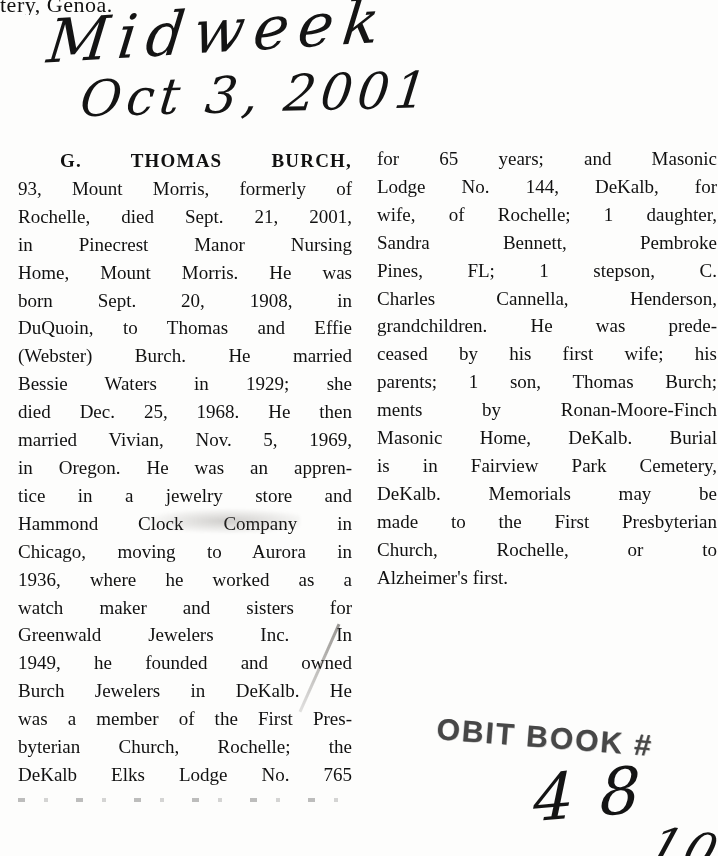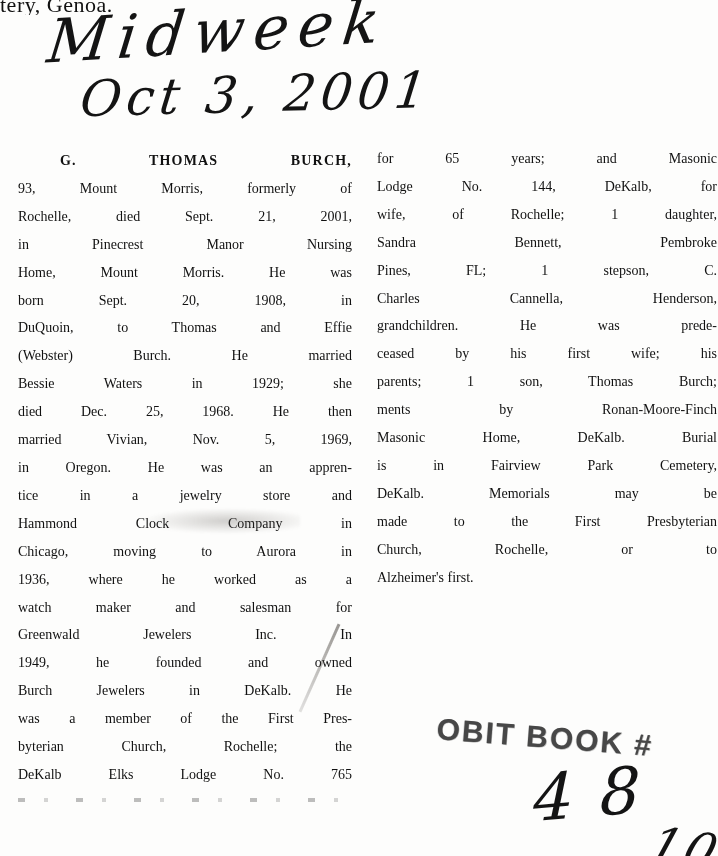--- a/index.html
+++ b/index.html
@@ -48,21 +48,21 @@
     left: 84px; top: 70px;
     font-size: 50px;
     letter-spacing: 5px;
     transform: rotate(-1.5deg) skewX(-8deg);
     transform-origin: left top;
   }
 
   
   .col {
     position: absolute;
-    font-size: 14px;
+    font-size: 19px;
     line-height: 27.9px;
   }
   #col1 { left: 18px;  top: 147px; width: 334px; }
   #col2 { left: 377px; top: 145px; width: 340px; }
 
   .line {
     text-align: justify;
     text-align-last: justify;
     white-space: normal;
   }
@@ -161,21 +161,21 @@
         <div class="line">DuQuoin, to Thomas and Effie</div>
         <div class="line">(Webster) Burch. He married</div>
         <div class="line">Bessie Waters in 1929; she</div>
         <div class="line">died Dec. 25, 1968. He then</div>
         <div class="line">married Vivian, Nov. 5, 1969,</div>
         <div class="line">in Oregon. He was an appren-</div>
         <div class="line">tice in a jewelry store and</div>
         <div class="line">Hammond Clock Company in</div>
         <div class="line">Chicago, moving to Aurora in</div>
         <div class="line">1936, where he worked as a</div>
-        <div class="line">watch maker and salesman for</div>
+        <div class="line">watch maker and sisters for</div>
         <div class="line">Greenwald Jewelers Inc. In</div>
         <div class="line">1949, he founded and owned</div>
         <div class="line">Burch Jewelers in DeKalb. He</div>
         <div class="line">was a member of the First Pres-</div>
         <div class="line">byterian Church, Rochelle; the</div>
         <div class="line">DeKalb Elks Lodge No. 765</div>
       </div>
     <div id="cutoff-line"></div>
   </div>
 

